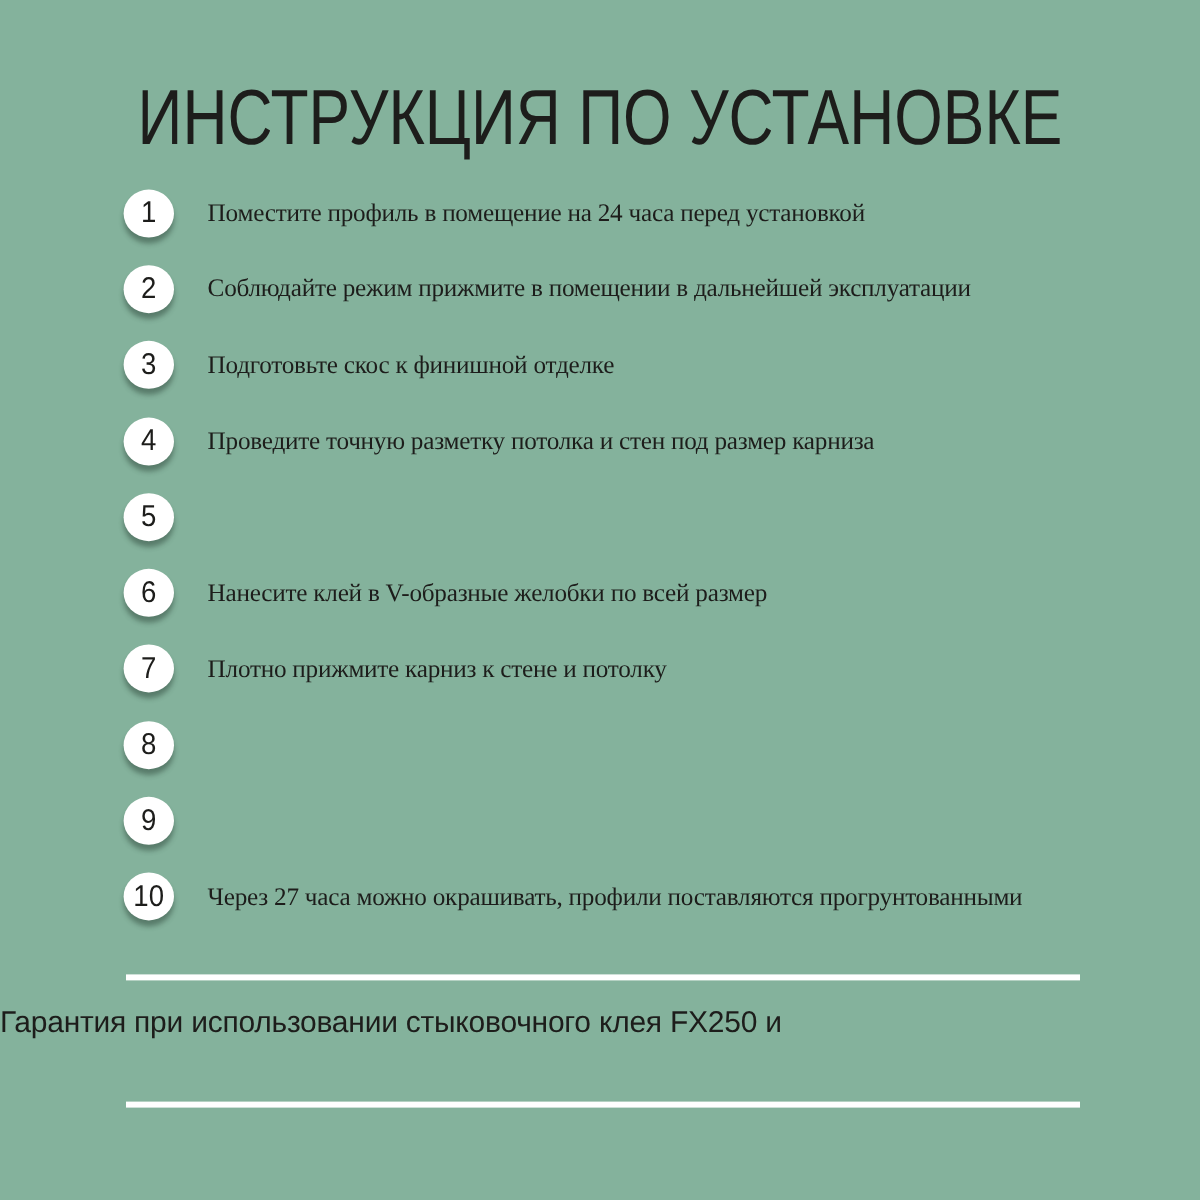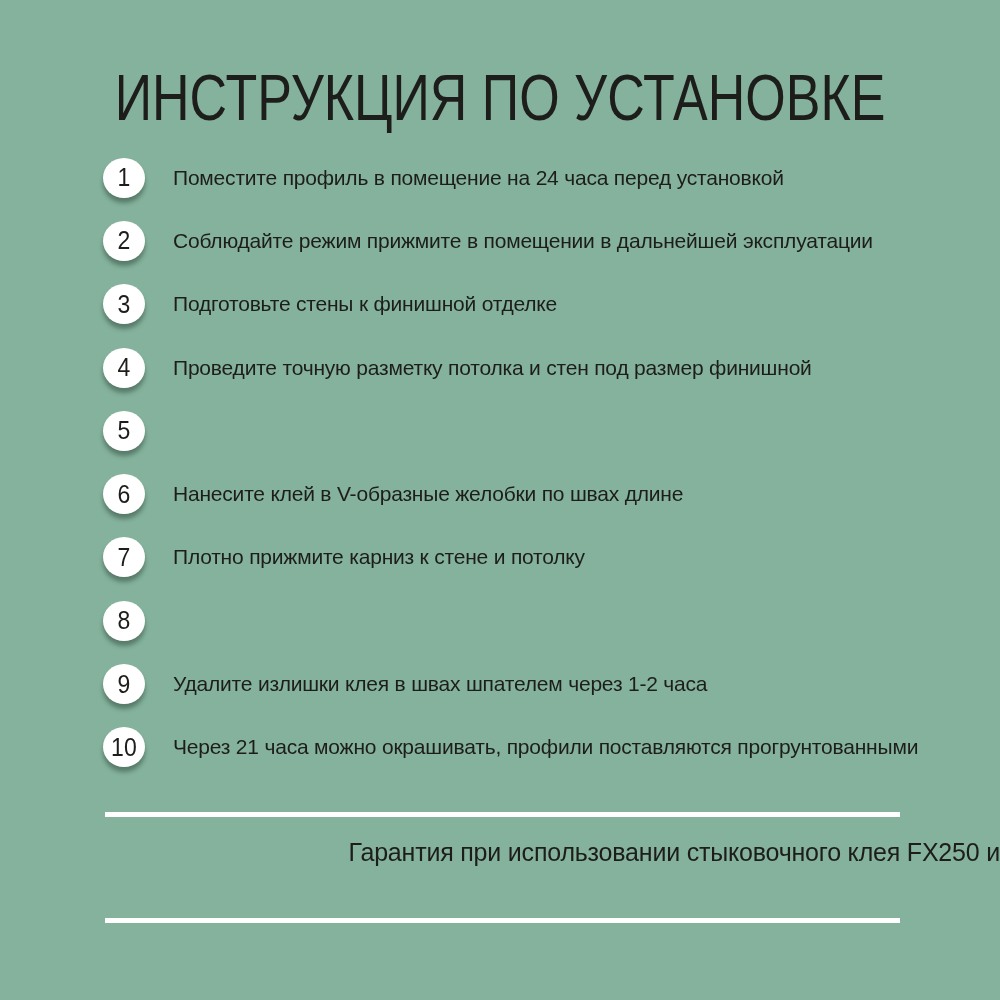--- a/index.html
+++ b/index.html
@@ -57,36 +57,37 @@
     line-height: 1;
     color: var(--ink);
     transform: scaleX(0.92);
   }
   .step-text {
     margin-left: 28px;
     font-size: 21px;
     letter-spacing: -0.2px;
     white-space: nowrap;
     color: var(--ink);
+    font-family: Liberation Serif, serif;
   }
   .rule {
     position: absolute;
     left: 105px;
     width: 795px;
     height: 5px;
     background: var(--rule);
   }
   .rule-top { top: 812px; }
   .rule-bottom { top: 918px; }
   .footer-text {
     position: absolute;
     top: 837px;
     left: 0;
     width: 100%;
-    text-align: right;
+    text-align: left;
     font-size: 25px;
     line-height: 31px;
     letter-spacing: -0.2px;
     color: var(--ink);
   }
 </style>
 </head>
 <body>
 
 <div class="card">
@@ -104,68 +105,67 @@
     <span class="step-circle">
       <span class="step-num">2</span>
     </span>
     <span class="step-text">Соблюдайте режим прижмите в помещении в дальнейшей эксплуатации</span>
   </div>
 
   <div class="step-row">
     <span class="step-circle">
       <span class="step-num">3</span>
     </span>
-    <span class="step-text">Подготовьте стены к финишной отделке</span>
+    <span class="step-text">Подготовьте скос к финишной отделке</span>
   </div>
 
   <div class="step-row">
     <span class="step-circle">
       <span class="step-num">4</span>
     </span>
-    <span class="step-text">Проведите точную разметку потолка и стен под размер финишной</span>
+    <span class="step-text">Проведите точную разметку потолка и стен под размер карниза</span>
   </div>
 
   <div class="step-row">
     <span class="step-circle">
       <span class="step-num">5</span>
     </span>
   </div>
 
   <div class="step-row">
     <span class="step-circle">
       <span class="step-num">6</span>
     </span>
-    <span class="step-text">Нанесите клей в V-образные желобки по швах длине</span>
+    <span class="step-text">Нанесите клей в V-образные желобки по всей размер</span>
   </div>
 
   <div class="step-row">
     <span class="step-circle">
       <span class="step-num">7</span>
     </span>
     <span class="step-text">Плотно прижмите карниз к стене и потолку</span>
   </div>
 
   <div class="step-row">
     <span class="step-circle">
       <span class="step-num">8</span>
     </span>
   </div>
 
   <div class="step-row">
     <span class="step-circle">
       <span class="step-num">9</span>
     </span>
-    <span class="step-text">Удалите излишки клея в швах шпателем через 1-2 часа</span>
   </div>
 
   <div class="step-row">
     <span class="step-circle">
       <span class="step-num">10</span>
     </span>
-    <span class="step-text">Через 21 часа можно окрашивать, профили поставляются прогрунтованными</span>
+    <span class="step-text">Через 27 часа можно окрашивать, профили поставляются прогрунтованными</span>
   </div>
 </div>
 
   <div class="rule rule-top"></div>
   <p class="footer-text">
     <span>Гарантия при использовании стыковочного клея FX250 и</span><br>
   </p>
   <div class="rule rule-bottom"></div>
 </div>
 

